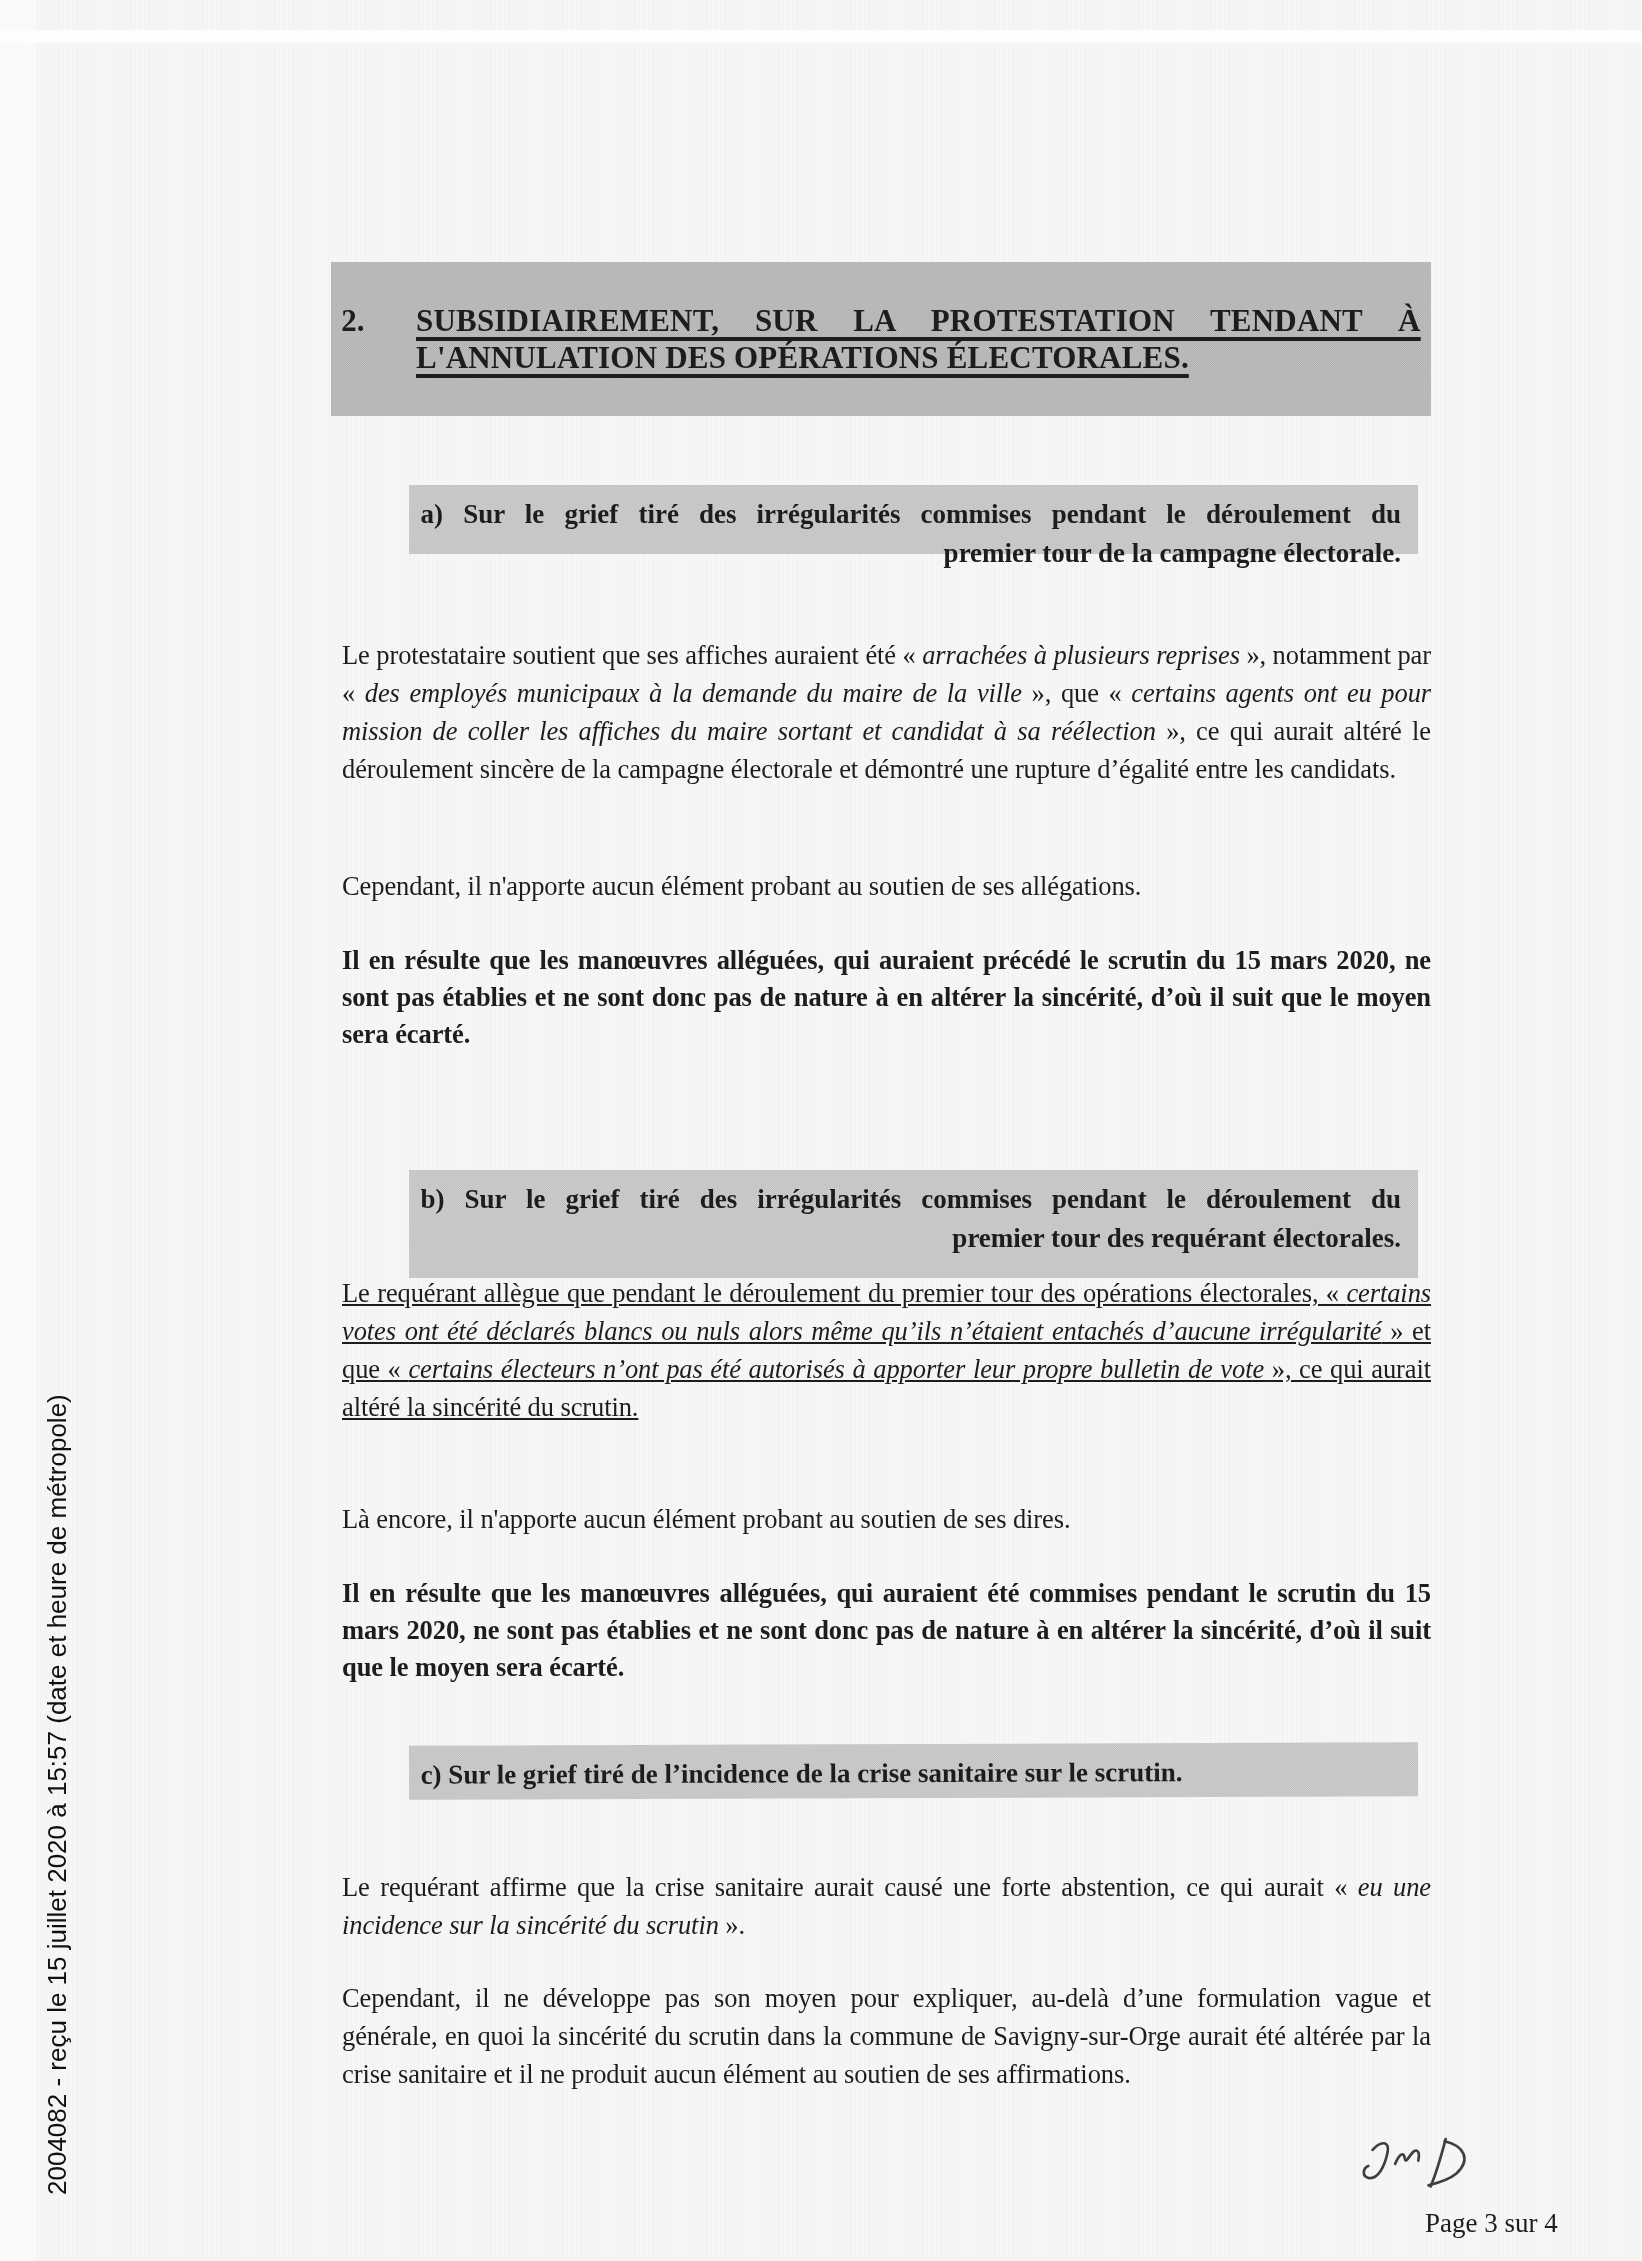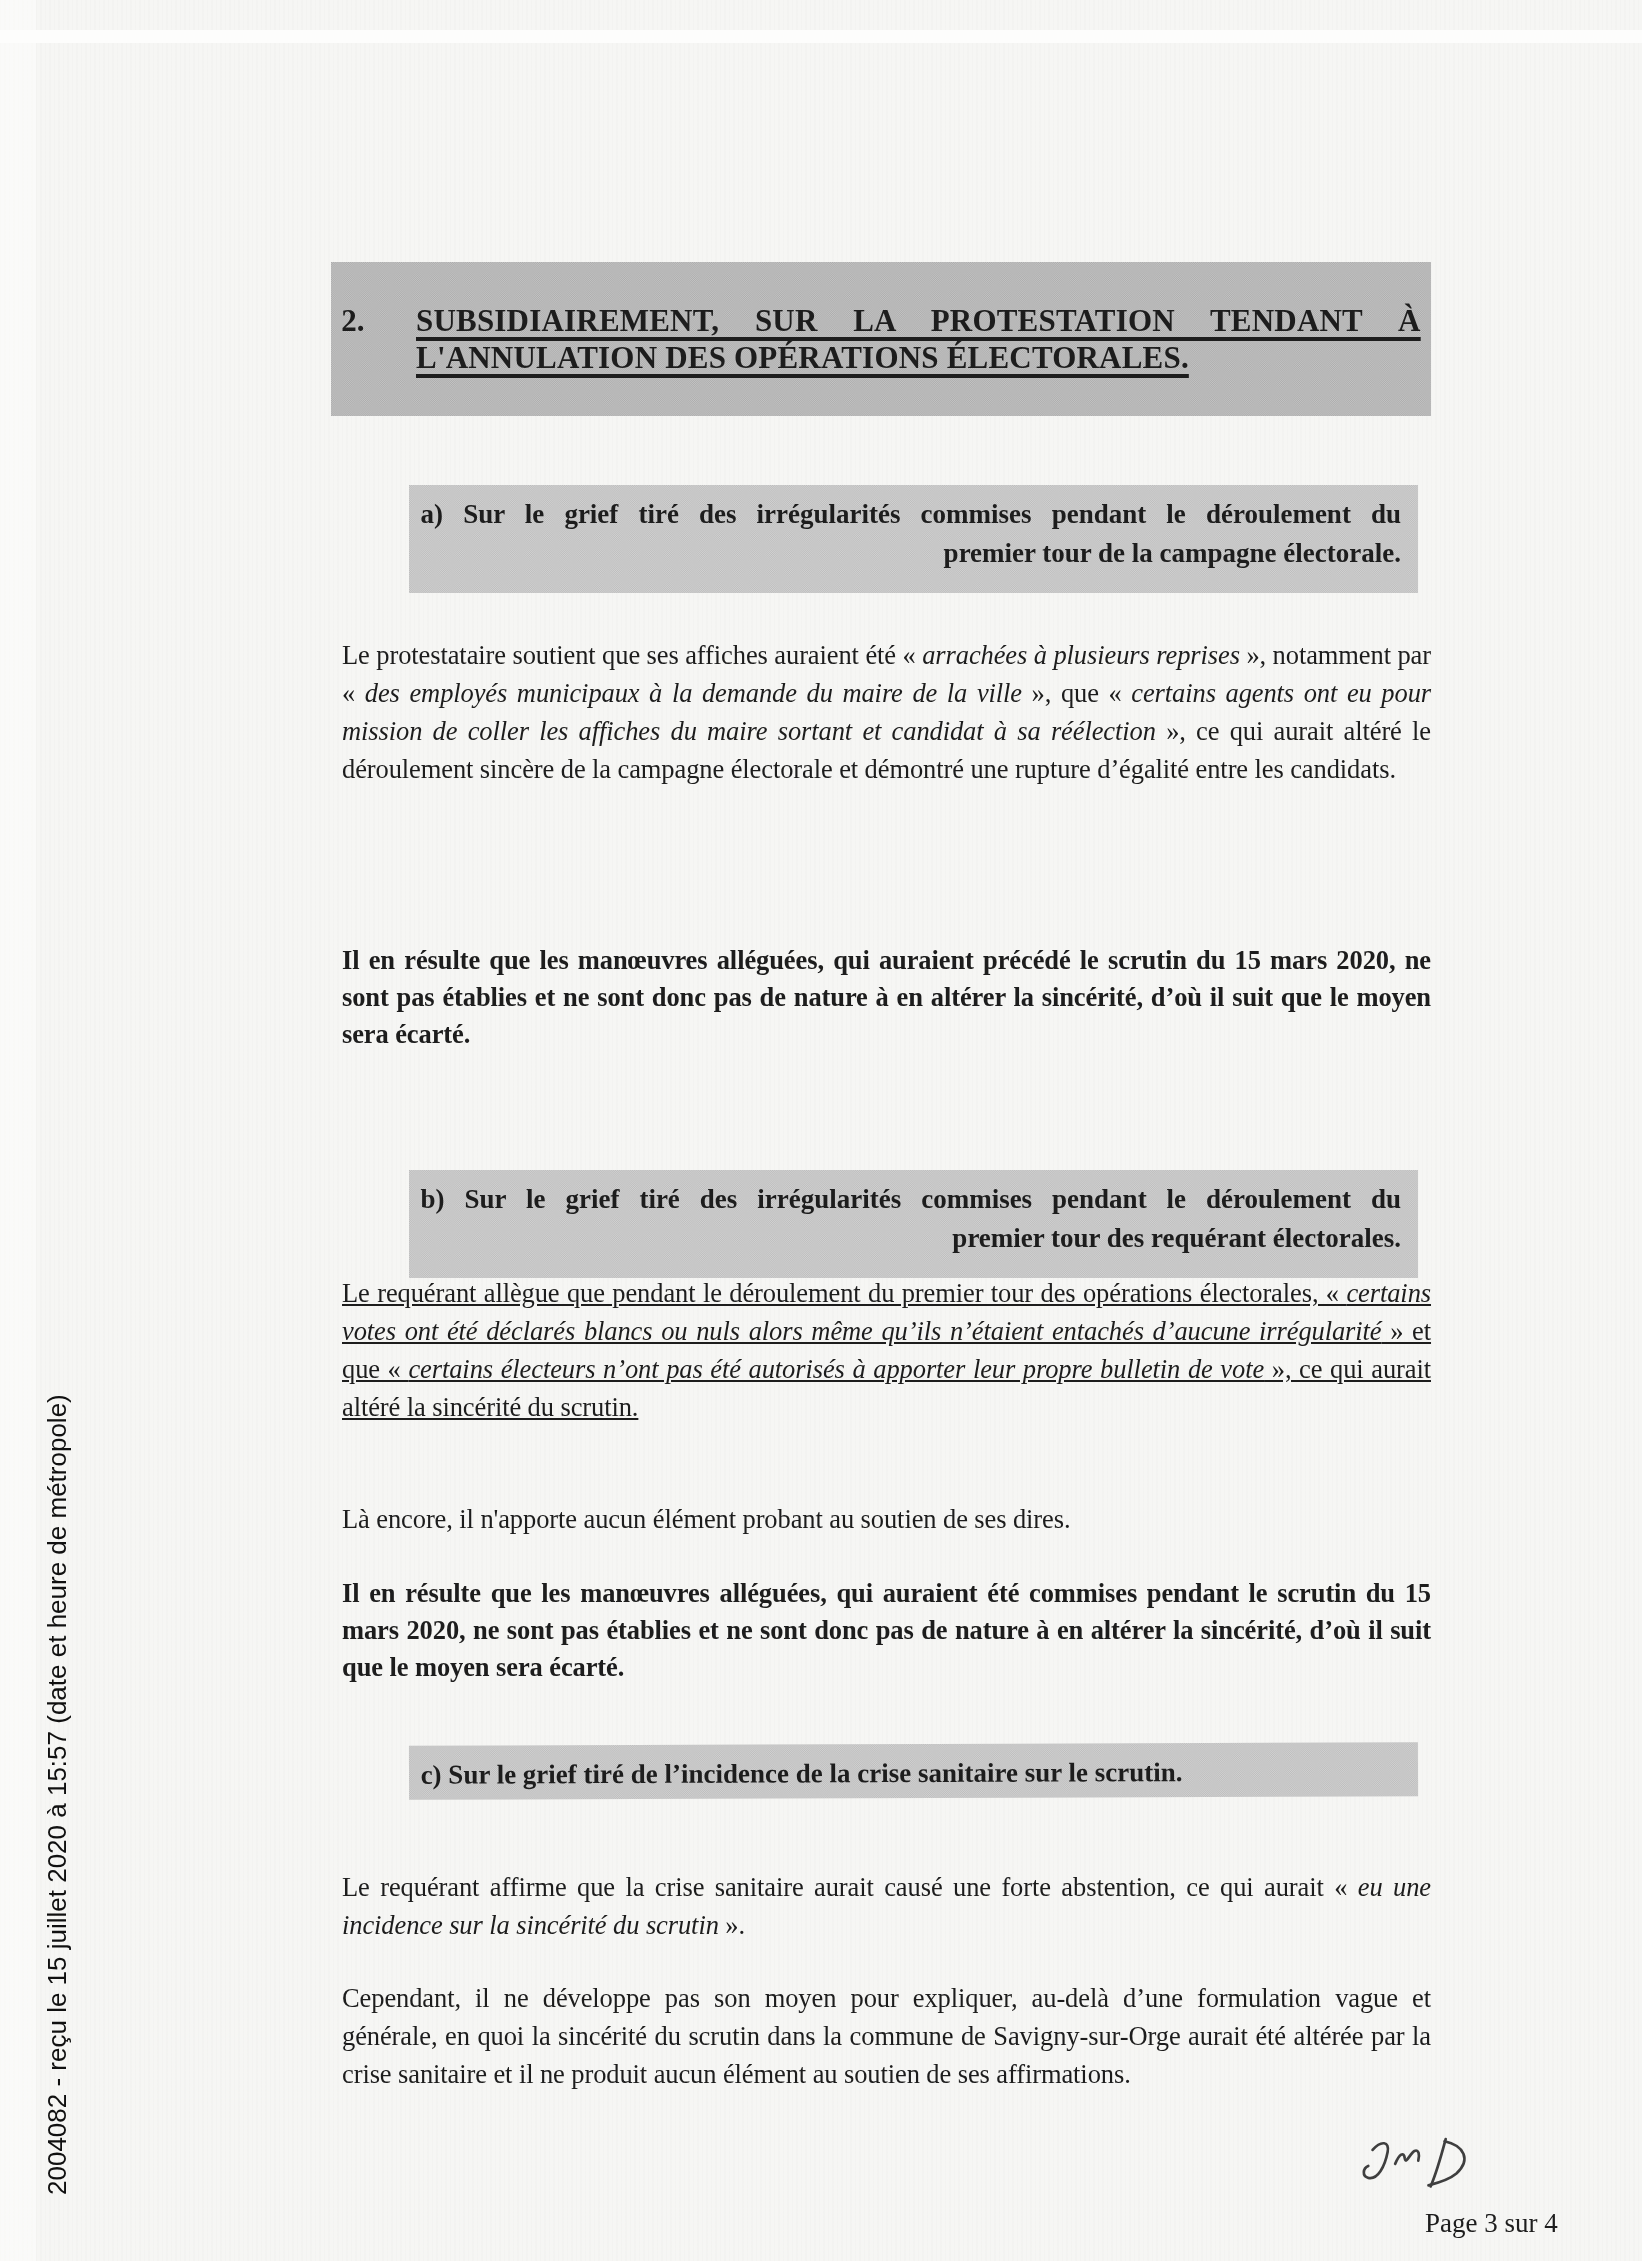--- a/index.html
+++ b/index.html
@@ -58,21 +58,21 @@
 
   
   .sub{
     position:absolute;left:409px;width:1009px;
     background-color:var(--subheading-block-bg);
     background-image:repeating-conic-gradient(rgba(255,255,255,0.22) 0% 25%, rgba(0,0,0,0.05) 0% 50%);
     background-size:1.9px 1.9px;
     box-sizing:border-box;padding:10.3px 17px 7.8px 11.6px;
     font-weight:bold;font-size:27px;line-height:39px;
   }
-  .sub-a{top:485px;height:108px;}
+  .sub-a{top:485px;height:69px;}
   .sub-b{top:1170px;height:108px;}
   .sub-c{top:1744px;height:54px;transform:rotate(-0.2deg);}
   .sub-line.first{text-align:justify;text-align-last:justify;}
   .sub-line.rest{padding-left:37px;text-align:right;}
   .sub-line.single{text-align:left;}
 
   
   .para{
     position:absolute;left:342px;width:1089px;margin:0;
     font-size:26.5px;line-height:38px;letter-spacing:-0.1px;
@@ -114,20 +114,21 @@
     </div>
   </section>
 
   <section class="sub sub-a">
     <div class="sub-line first">a) Sur le grief tiré des irrégularités commises pendant le déroulement du</div>
     <div class="sub-line rest">premier tour de la campagne électorale.</div>
   </section>
 
   <p class="para p1"><span>Le protestataire soutient que ses affiches auraient été « </span><span class="i">arrachées à plusieurs reprises</span><span> », notamment par « </span><span class="i">des employés municipaux à la demande du maire de la ville</span><span> », que « </span><span class="i">certains agents ont eu pour mission de coller les affiches du maire sortant et candidat à sa réélection</span><span> », ce qui aurait altéré le déroulement sincère de la campagne électorale et démontré une rupture d’égalité entre les candidats.</span></p>
 
+  <p class="para p2">Cependant, il n'apporte aucun élément probant au soutien de ses allégations.</p>
 
   <p class="para bold p3">Il en résulte que les manœuvres alléguées, qui auraient précédé le scrutin du 15 mars 2020, ne sont pas établies et ne sont donc pas de nature à en altérer la sincérité, d’où il suit que le moyen sera écarté.</p>
 
   <section class="sub sub-b">
     <div class="sub-line first">b) Sur le grief tiré des irrégularités commises pendant le déroulement du</div>
     <div class="sub-line rest">premier tour des requérant électorales.</div>
   </section>
 
   <p class="para p4"><span>Le requérant allègue que pendant le déroulement du premier tour des opérations électorales, « </span><span class="i">certains votes ont été déclarés blancs ou nuls alors même qu’ils n’étaient entachés d’aucune irrégularité</span><span> » et que « </span><span class="i">certains électeurs n’ont pas été autorisés à apporter leur propre bulletin de vote</span><span> », ce qui aurait altéré la sincérité du scrutin.</span></p>
 

